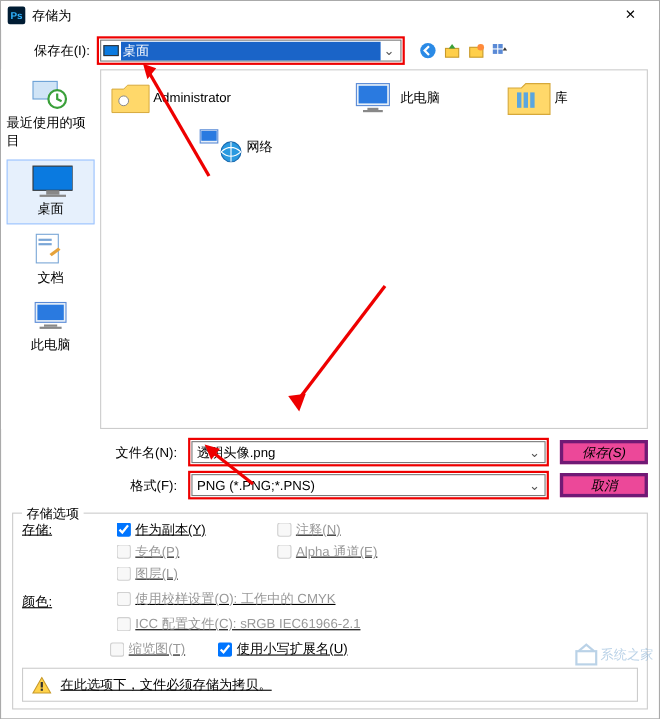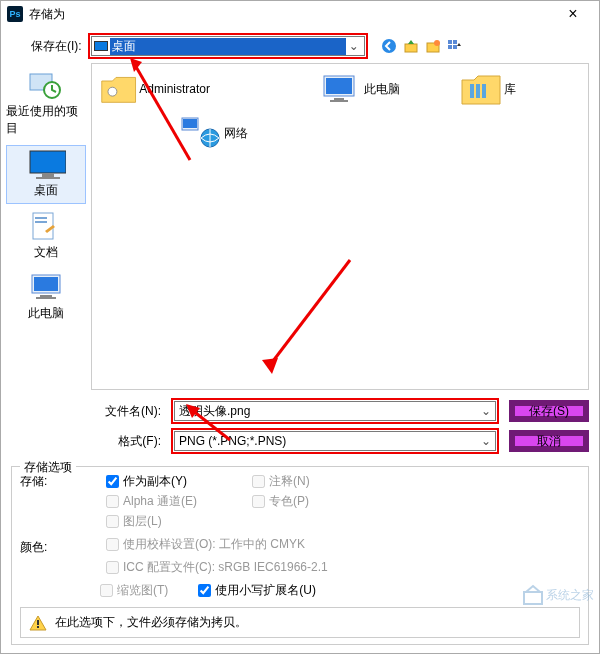--- a/index.html
+++ b/index.html
@@ -25,22 +25,22 @@
 .file-list { flex: 1; border: 1px solid #ccc; margin: 0 10px 0 0; padding: 8px; display: flex; flex-wrap: wrap; align-content: flex-start; gap: 10px 30px; }
 .file-item { width: 110px; display: flex; align-items: center; gap: 2px; }
 .file-item .lbl { flex: 1; }
 .folder-ico { width: 42px; height: 34px; }
 .lower { padding: 4px 10px 0 100px; }
 .field-row { display: flex; align-items: center; gap: 10px; margin: 4px 0; }
 .field-row label { width: 60px; text-align: right; }
 .combo { border: 1px solid #7a7a7a; height: 20px; display: flex; align-items: center; padding: 0 4px; flex: 1; }
 .combo .drop { margin-left: auto; color: #555; }
 .red-box { border: 2px solid #e00; padding: 1px; flex: 1; display: flex; }
-.btn { border: 6px solid #701a75; background: #d946ef; width: 80px; height: 22px; display: flex; align-items: center; justify-content: center; }
-.options { border: 1px solid #ccc; margin: 8px 10px; padding: 6px 8px; position: relative; }
+.btn { border: 3px solid #701a75; background: #ec4899; width: 80px; height: 22px; display: flex; align-items: center; justify-content: center; font-style: italic; }
+.options { border: 1px solid #ccc; margin: 8px 10px; padding: 6px 8px; position: relative; text-decoration: underline; }
 .opts-grid { display: grid; grid-template-columns: 80px 140px 140px; gap: 3px 6px; align-items: center; }
 .opts-grid .sec-label { }
 .chk { display: flex; align-items: center; gap: 4px; }
 .chk input { width: 13px; height: 13px; }
 .chk.disabled { color: #999; }
 .bottom-row { display: flex; gap: 30px; margin: 6px 0 8px 0; padding-left: 80px; }
 .warn-bar { border: 1px solid #ccc; background: #fff; padding: 6px 8px; display: flex; align-items: center; gap: 8px; margin-top: 4px; }
 .warn-ico { width: 18px; height: 16px; }
 .watermark { position: absolute; right: 6px; bottom: 48px; opacity: 0.5; color: #78a7d0; font-size: 10px; display: flex; align-items: center; gap: 2px; }
 .arrow { position: absolute; pointer-events: none; }
@@ -210,25 +210,25 @@
           <input type="checkbox" checked="" style="">
           <span>作为副本(Y)</span>
         </label>
       <label class="chk disabled">
           <input type="checkbox" disabled="" style="">
           <span>注释(N)</span>
         </label>
       <div></div>
       <label class="chk disabled">
           <input type="checkbox" disabled="" style="">
+          <span>专色(P)</span>
+        </label>
+      <label class="chk disabled">
+          <input type="checkbox" disabled="" style="">
           <span>Alpha 通道(E)</span>
-        </label>
-      <label class="chk disabled">
-          <input type="checkbox" disabled="" style="">
-          <span>专色(P)</span>
         </label>
       <div></div>
       <label class="chk disabled">
           <input type="checkbox" disabled="" style="">
           <span>图层(L)</span>
         </label>
       <div></div>
       <div class="sec-label" style="margin-top:6px;">颜色:</div>
       <label class="chk disabled" style="grid-column:2/4;">
           <input type="checkbox" disabled="" style="">

